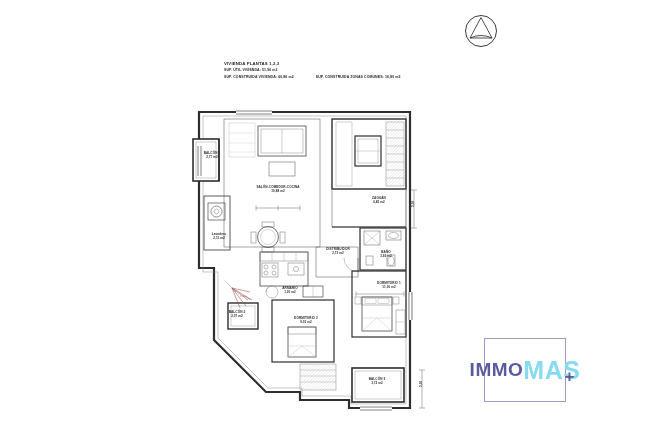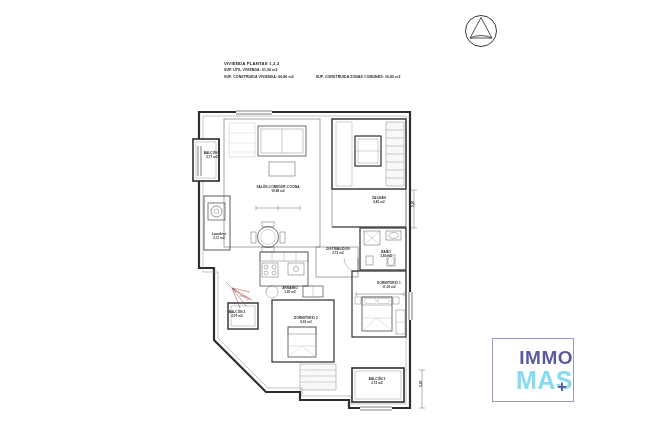--- a/index.html
+++ b/index.html
@@ -47,22 +47,22 @@
 
   
   #plan { position: absolute; left: 0; top: 0; width: 648px; height: 439px; }
 
   
   #logo-box {
     position: absolute; left: 484px; top: 338px;
     width: 80px; height: 62px;
     border: 1.2px solid #9a9ac4;
     background: #ffffff;
-    display: flex; flex-direction: column;
-    align-items: flex-end; justify-content: center; margin-left: 8px;
+    display: flex; flex-direction: row;
+    align-items: center; justify-content: center;
   }
   #logo-immo {
     font-size: 19px; font-weight: 700; color: #5a5a9e;
     letter-spacing: 0.5px; line-height: 1; margin-bottom: 1px;
   }
   #logo-mas-wrap {
     position: relative; line-height: 1;
     display: flex; align-items: center;
   }
   #logo-mas {

